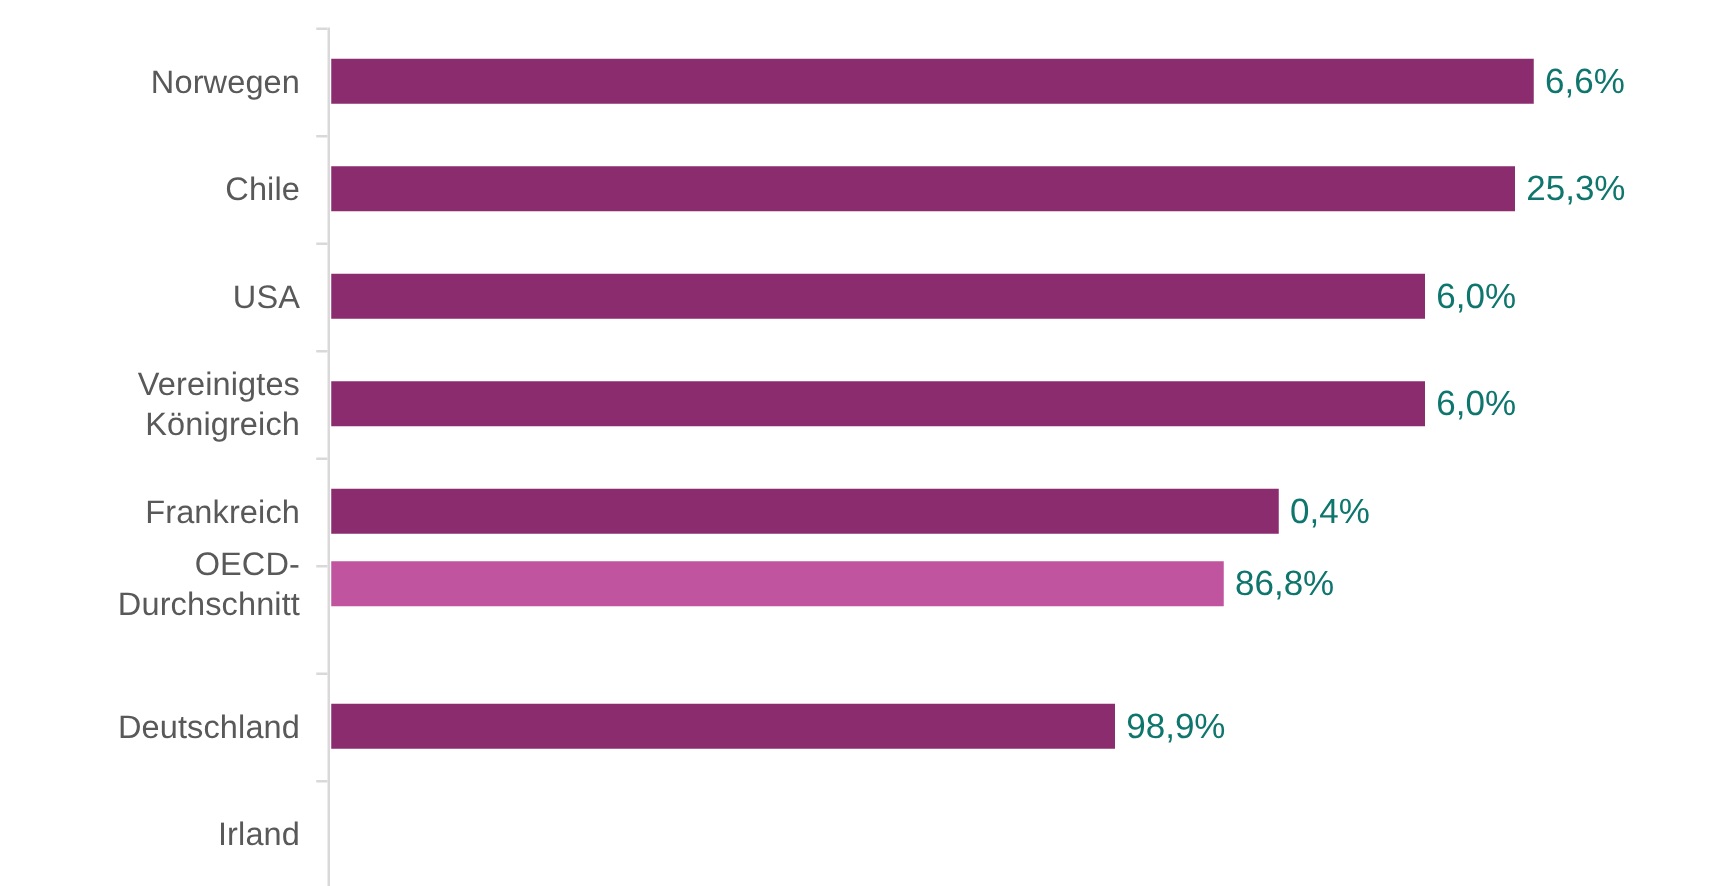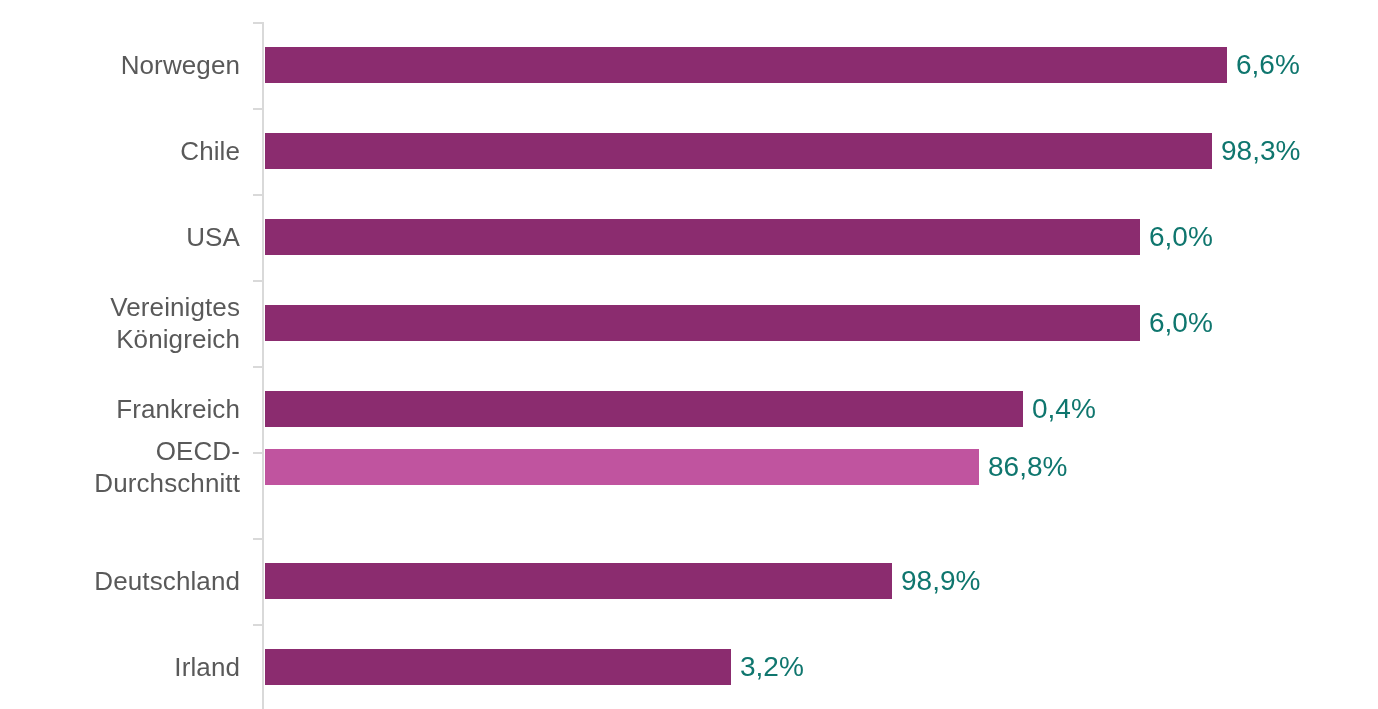--- a/index.html
+++ b/index.html
@@ -107,21 +107,21 @@
         <div class="cat-label">Norwegen</div>
         <div class="bar-wrap">
           <div class="bar" style="width: 962px; background: rgb(139, 44, 111);"></div>
           <div class="value-label">6,6%</div>
         </div>
       </div>
       <div class="bar-row" style="top: 108px;">
         <div class="cat-label">Chile</div>
         <div class="bar-wrap">
           <div class="bar" style="width: 947px; background: rgb(139, 44, 111);"></div>
-          <div class="value-label">98,3%</div>
+          <div class="value-label">25,3%</div>
         </div>
       </div>
       <div class="bar-row" style="top: 194px;">
         <div class="cat-label">USA</div>
         <div class="bar-wrap">
           <div class="bar" style="width: 875px; background: rgb(139, 44, 111);"></div>
           <div class="value-label">6,0%</div>
         </div>
       </div>
       <div class="bar-row" style="top: 280px;">
@@ -149,20 +149,16 @@
       </div>
       <div class="bar-row" style="top: 538px;">
         <div class="cat-label">Deutschland</div>
         <div class="bar-wrap">
           <div class="bar" style="width: 627px; background: rgb(139, 44, 111);"></div>
           <div class="value-label">98,9%</div>
         </div>
       </div>
       <div class="bar-row" style="top: 624px;">
         <div class="cat-label">Irland</div>
-        <div class="bar-wrap">
-          <div class="bar" style="width: 466px; background: rgb(139, 44, 111);"></div>
-          <div class="value-label">3,2%</div>
-        </div>
       </div>
     </div>
 
 </div>
 
 </body></html>

